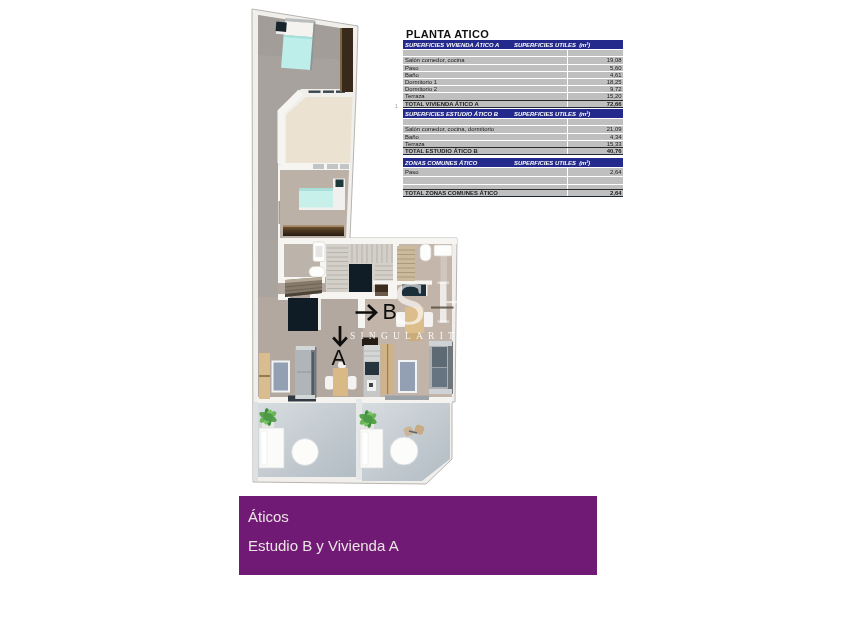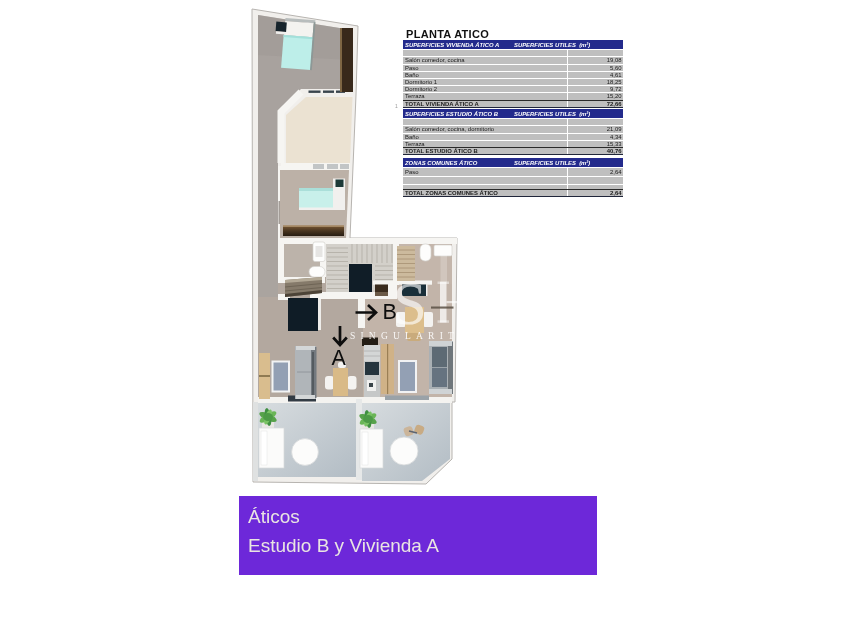--- a/index.html
+++ b/index.html
@@ -105,21 +105,21 @@
   <div class="trow" style="height:5px;">
       <div class="c1">&nbsp;</div>
       <div class="c2"></div>
     </div>
   <div class="trow ttotal tbot">
       <div class="c1">TOTAL ZONAS COMUNES ÁTICO</div>
       <div class="c2">2,64</div>
     </div>
 </div>
 
-<div class="abs" style="left:238.5px;top:496px;width:358.5px;height:79px;background:#6d28d9;color:#e9e5e2;font-size:19px;line-height:28.5px;padding:7px 0 0 9.5px;">Áticos<br>Estudio B y Vivienda A</div>
+<div class="abs" style="left:238.5px;top:496px;width:358.5px;height:79px;background:#701a75;color:#e9e5e2;font-size:15px;line-height:28.5px;padding:7px 0 0 9.5px;">Áticos<br>Estudio B y Vivienda A</div>
 
 <svg class="abs" style="left:0;top:0;" width="865" height="620" viewBox="0 0 865 620">
 <defs>
 <linearGradient id="terr" x1="0" y1="0" x2="1" y2="1">
 <stop offset="0" stop-color="#d7dcdf"></stop>
         <stop offset="1" stop-color="#b2bcc4"></stop>
 </linearGradient>
 <linearGradient id="ward2" x1="0" y1="0" x2="0" y2="1">
 <stop offset="0" stop-color="#7a5935"></stop>
         <stop offset="0.5" stop-color="#4a3620"></stop>

